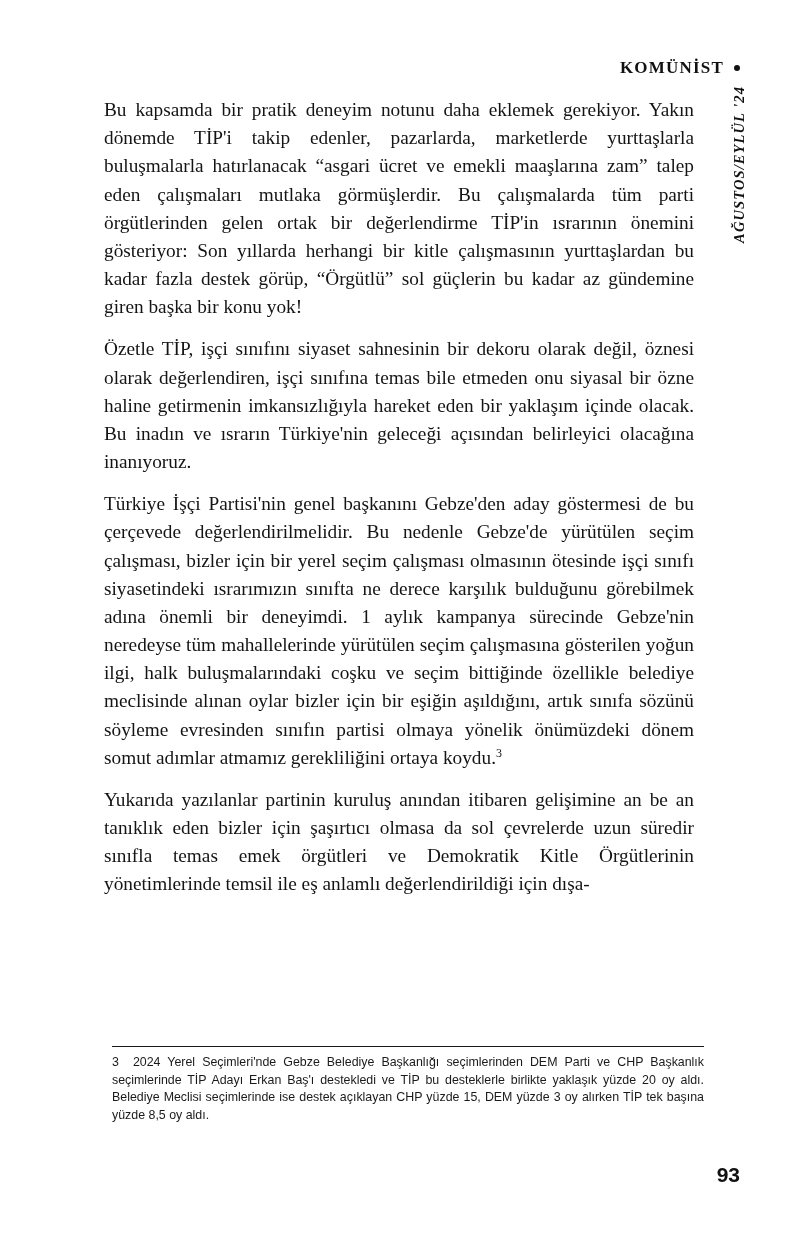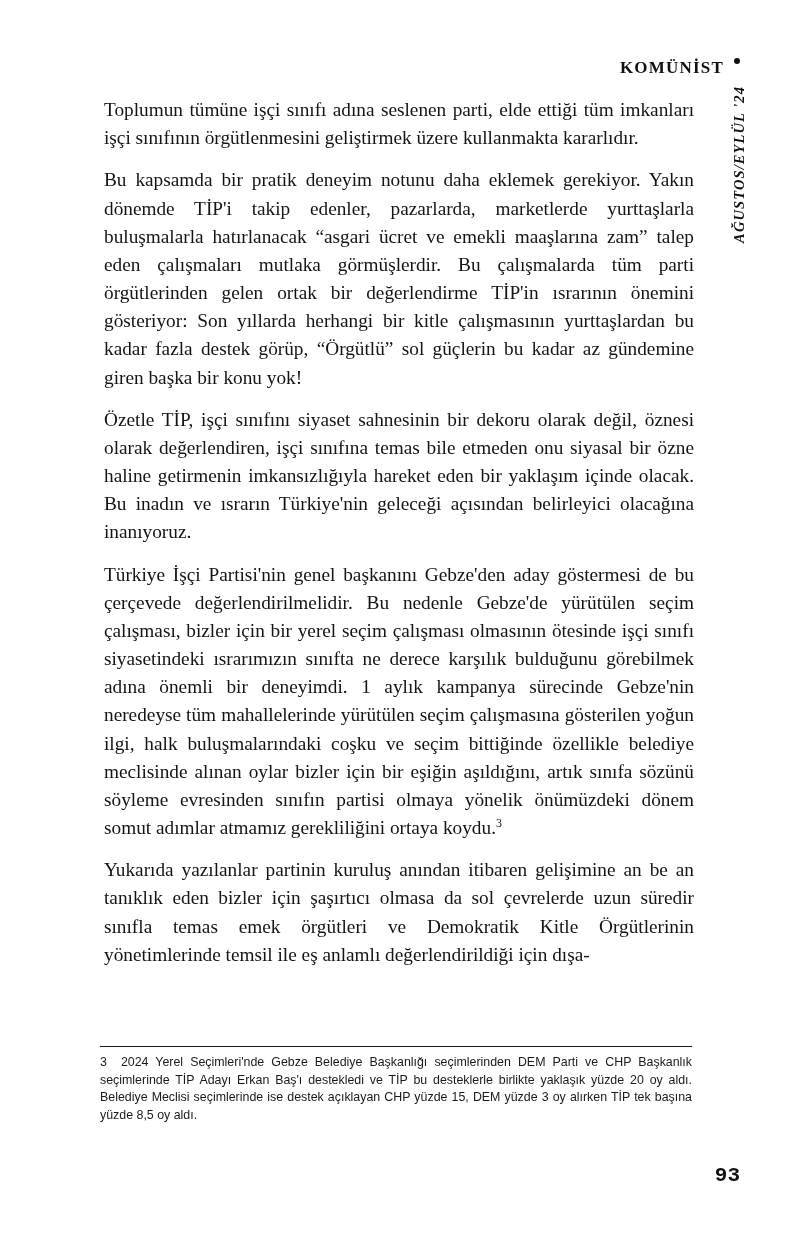--- a/index.html
+++ b/index.html
@@ -21,20 +21,21 @@
     height: 1241px;
     box-sizing: border-box;
   }
 
   
   .running-head {
     position: absolute;
     top: 58px;
     right: 58px;
     display: flex;
+    align-items: center;
     gap: 10px;
   }
   .running-head .rh-title {
     font-family: "Liberation Serif", serif;
     font-weight: bold;
     font-size: 17px;
     letter-spacing: 1.2px;
     color: #111;
   }
   .running-head .rh-dot {
@@ -80,21 +81,21 @@
   .content p:last-child { margin-bottom: 8px; }
   sup {
     font-size: 0.62em;
     vertical-align: super;
     line-height: 0;
   }
 
   
   .footnote-area {
     position: absolute;
-    left: 100px;
+    left: 112px;
     top: 1046px;
     width: 592px;
   }
   .footnote-rule {
     width: 100%;
     height: 1px;
     background: #1a1a1a;
     margin-bottom: 7px;
   }
   .footnote {
@@ -107,40 +108,39 @@
   }
   .footnote .fn-num {
     margin-right: 14px;
   }
 
   
   .folio {
     position: absolute;
     right: 58px;
     bottom: 54px;
-    font-family: Liberation Mono, monospace;
+    font-family: Liberation Sans, sans-serif;
     font-weight: bold;
     font-size: 21px;
     color: #111;
   }
 </style>
 </head>
 <body>
 
 <div class="page">
 
   <div class="running-head">
     <span class="rh-title">KOMÜNİST</span>
     <span class="rh-dot"></span>
   </div>
 
   <div class="side-label">AĞUSTOS/EYLÜL '24</div>
 
   <div class="content">
-    <p>Toplumun tümüne işçi sınıfı adına seslenen parti, elde ettiği tüm imkanları işçi sınıfının örgütlenmesini geliştirmek üzere kullanmakta kararlıdır.</p>
     <p>Bu kapsamda bir pratik deneyim notunu daha eklemek gerekiyor. Yakın dönemde TİP'i takip edenler, pazarlarda, marketlerde yurttaşlarla buluşmalarla hatırlanacak “asgari ücret ve emekli maaşlarına zam” talep eden çalışmaları mutlaka görmüşlerdir. Bu çalışmalarda tüm parti örgütlerinden gelen ortak bir değerlendirme TİP'in ısrarının önemini gösteriyor: Son yıllarda herhangi bir kitle çalışmasının yurttaşlardan bu kadar fazla destek görüp, “Örgütlü” sol güçlerin bu kadar az gündemine giren başka bir konu yok!</p>
     <p>Özetle TİP, işçi sınıfını siyaset sahnesinin bir dekoru olarak değil, öznesi olarak değerlendiren, işçi sınıfına temas bile etmeden onu siyasal bir özne haline getirmenin imkansızlığıyla hareket eden bir yaklaşım içinde olacak. Bu inadın ve ısrarın Türkiye'nin geleceği açısından belirleyici olacağına inanıyoruz.</p>
     <p><span>Türkiye İşçi Partisi'nin genel başkanını Gebze'den aday göstermesi de bu çerçevede değerlendirilmelidir. Bu nedenle Gebze'de yürütülen seçim çalışması, bizler için bir yerel seçim çalışması olmasının ötesinde işçi sınıfı siyasetindeki ısrarımızın sınıfta ne derece karşılık bulduğunu görebilmek adına önemli bir deneyimdi. 1 aylık kampanya sürecinde Gebze'nin neredeyse tüm mahallelerinde yürütülen seçim çalışmasına gösterilen yoğun ilgi, halk buluşmalarındaki coşku ve seçim bittiğinde özellikle belediye meclisinde alınan oylar bizler için bir eşiğin aşıldığını, artık sınıfa sözünü söyleme evresinden sınıfın partisi olmaya yönelik önümüzdeki dönem somut adımlar atmamız gerekliliğini ortaya koydu.</span><sup>3</sup></p>
     <p>Yukarıda yazılanlar partinin kuruluş anından itibaren gelişimine an be an tanıklık eden bizler için şaşırtıcı olmasa da sol çevrelerde uzun süredir sınıfla temas emek örgütleri ve Demokratik Kitle Örgütlerinin yönetimlerinde temsil ile eş anlamlı değerlendirildiği için dışa-</p>
   </div>
 
   <div class="footnote-area">
     <div class="footnote-rule"></div>
     <p class="footnote"><span class="fn-num">3</span><span>2024 Yerel Seçimleri'nde Gebze Belediye Başkanlığı seçimlerinden DEM Parti ve CHP Başkanlık seçimlerinde TİP Adayı Erkan Baş'ı destekledi ve TİP bu desteklerle birlikte yaklaşık yüzde 20 oy aldı. Belediye Meclisi seçimlerinde ise destek açıklayan CHP yüzde 15, DEM yüzde 3 oy alırken TİP tek başına yüzde 8,5 oy aldı.</span></p>
   </div>

